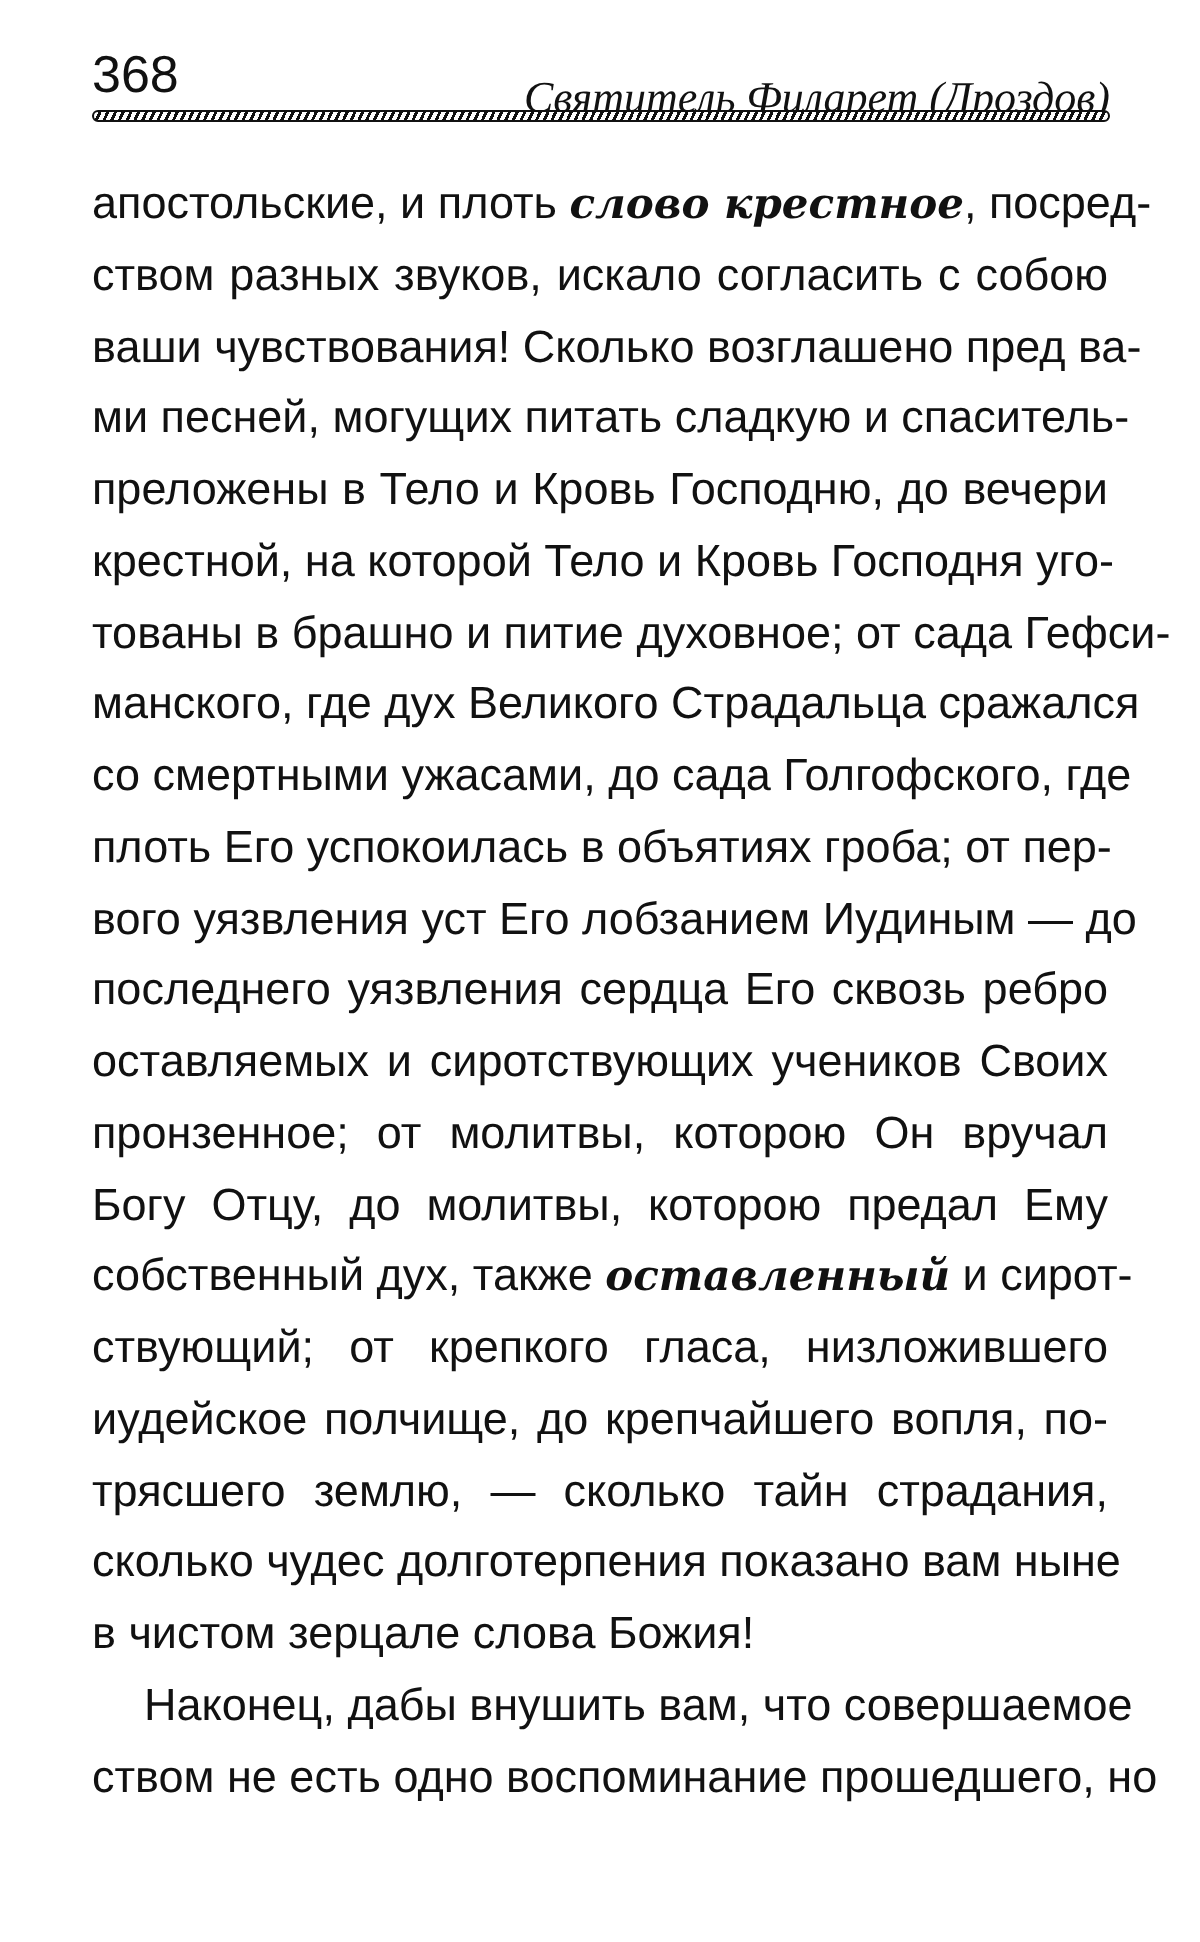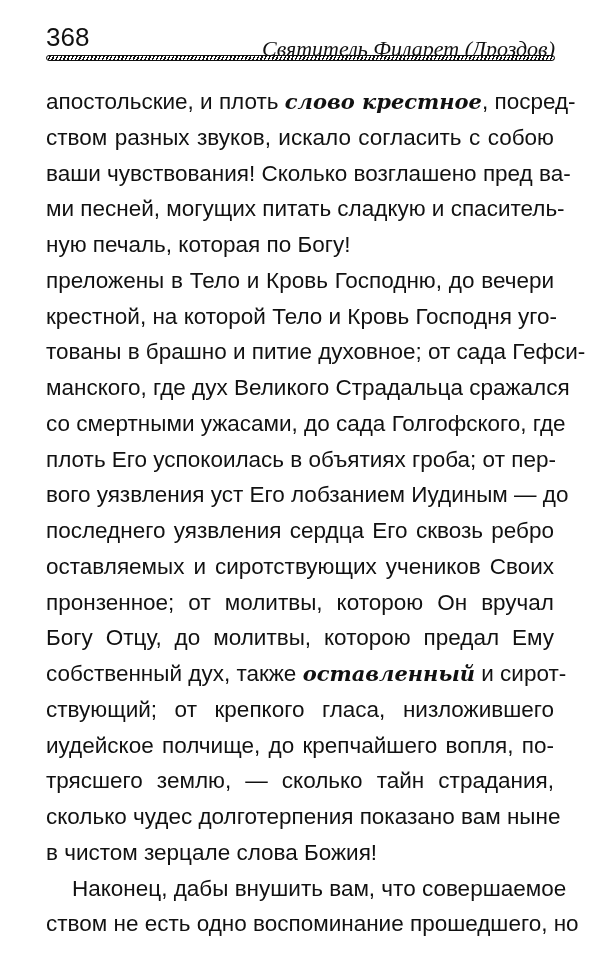--- a/index.html
+++ b/index.html
@@ -98,21 +98,20 @@
   <span class="running-title">Святитель Филарет (Дроздов)</span>
 </div>
 
 <div class="rope-rule"></div>
 
 <div class="body-text">
   <span class="line"><span>апостольские, и плоть </span><span class="it">слово крестное</span><span>, посред-</span></span>
   <span class="line"><span>ством разных звуков, искало согласить с собою</span></span>
   <span class="line"><span>ваши чувствования! Сколько возглашено пред ва-</span></span>
   <span class="line"><span>ми песней, могущих питать сладкую и спаситель-</span></span>
-  <span class="line last"><span>ную печаль, которая по Богу!</span></span>
   <span class="line"><span>преложены в Тело и Кровь Господню, до вечери</span></span>
   <span class="line"><span>крестной, на которой Тело и Кровь Господня уго-</span></span>
   <span class="line"><span>тованы в брашно и питие духовное; от сада Гефси-</span></span>
   <span class="line"><span>манского, где дух Великого Страдальца сражался</span></span>
   <span class="line"><span>со смертными ужасами, до сада Голгофского, где</span></span>
   <span class="line"><span>плоть Его успокоилась в объятиях гроба; от пер-</span></span>
   <span class="line"><span>вого уязвления уст Его лобзанием Иудиным — до</span></span>
   <span class="line"><span>последнего уязвления сердца Его сквозь ребро</span></span>
   <span class="line"><span>оставляемых и сиротствующих учеников Своих</span></span>
   <span class="line"><span>пронзенное; от молитвы, которою Он вручал</span></span>

